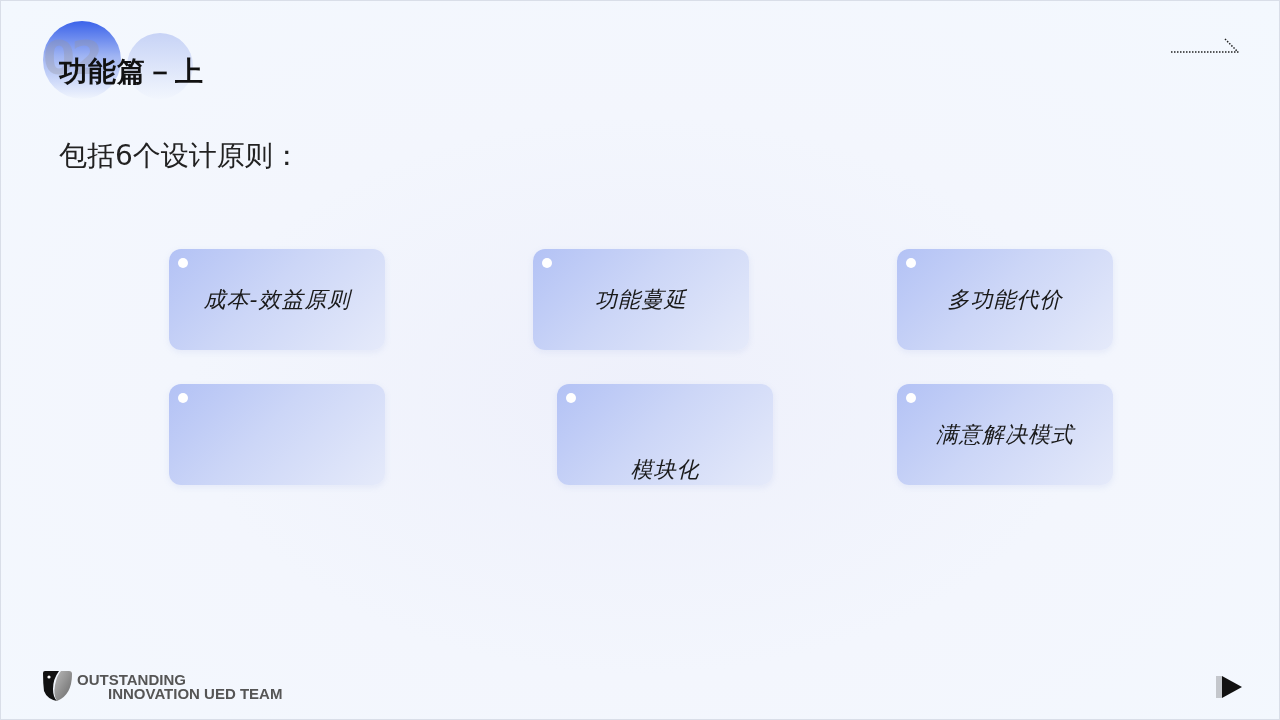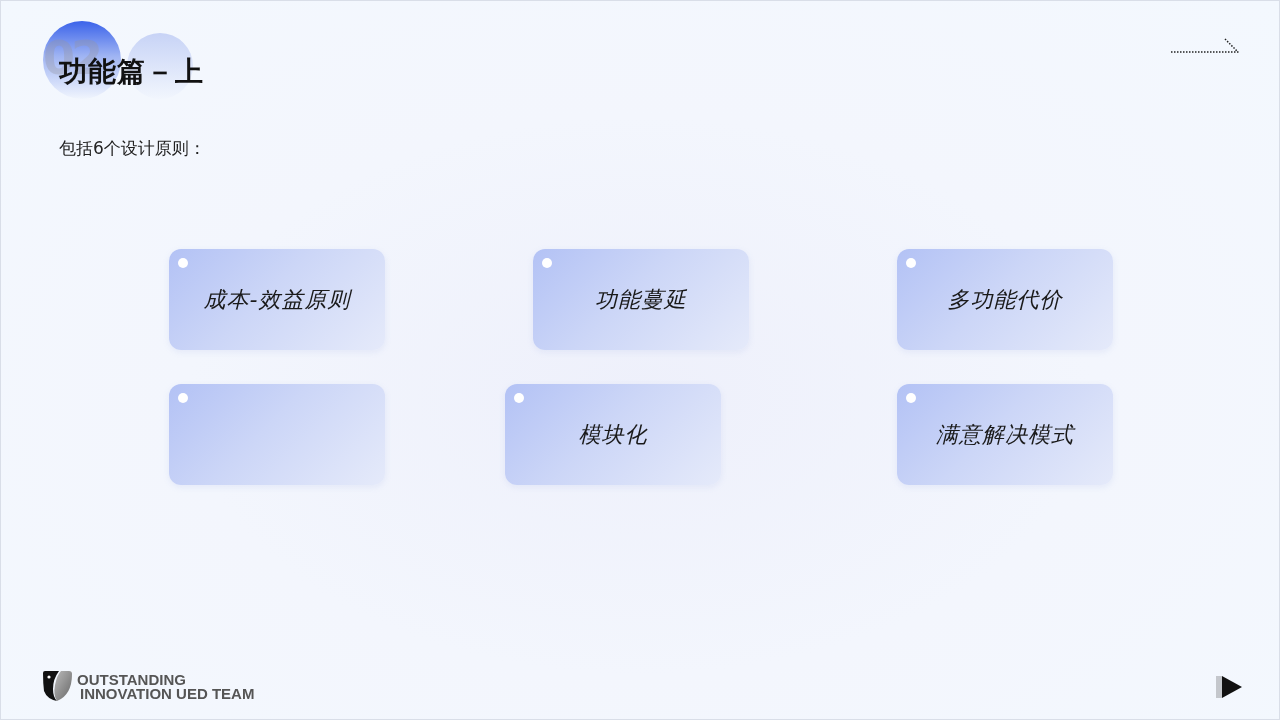--- a/index.html
+++ b/index.html
@@ -28,37 +28,37 @@
     color: rgba(150,150,160,0.35); letter-spacing: -4px;
     font-family: "DejaVu Sans", sans-serif;
   }
   .title-text {
     position: absolute; left: 18px; top: 34px; font-size: 28px; font-weight: bold;
     color: #111; letter-spacing: 1px; white-space: nowrap;
     font-family: Liberation Sans, sans-serif;
   }
   .deco-line { position: absolute; left: 1168px; top: 36px; width: 72px; height: 20px; }
   .subtitle {
-    position: absolute; left: 58px; top: 136px; font-size: 17px; color: #222;
+    position: absolute; left: 58px; top: 136px; font-size: 28px; color: #222;
   }
   .card {
     position: absolute; width: 216px; height: 101px; border-radius: 12px;
     background: linear-gradient(135deg, #b3c2f5 0%, #ccd6f7 45%, #e5eafa 100%);
     display: flex; align-items: center; justify-content: center;
     box-shadow: 0 2px 6px rgba(140,160,220,0.15);
     font-style: italic;
   }
   .card .dot {
     position: absolute; left: 9px; top: 9px; width: 10px; height: 10px; border-radius: 50%;
     background: #ffffff;
   }
   .card .label { font-size: 22px; color: #1a1a1a; letter-spacing: 1px; }
   .logo { position: absolute; left: 40px; top: 668px; width: 32px; height: 34px; }
   .team { position: absolute; left: 76px; top: 672px; font-size: 15px; font-weight: bold; color: #555; line-height: 14px; font-family: "Liberation Sans", sans-serif; }
-  .team .l2 { padding-left: 3px; }
+  .team .l2 { padding-left: 3px; margin-left: 28px; }
   .next-btn { position: absolute; left: 1213px; top: 673px; width: 30px; height: 26px; cursor: pointer; }
 </style>
 </head>
 <body>
 
 <div class="slide">
 
   <div class="title-wrap">
     <div class="circle-a"></div>
     <div class="circle-b"></div>
@@ -81,21 +81,21 @@
     <span class="dot"></span>
     <span class="label">功能蔓延</span>
   </div>
   <div class="card" style="left:896px; top:248px;align-items:center;">
     <span class="dot"></span>
     <span class="label">多功能代价</span>
   </div>
   <div class="card" style="left:168px; top:383px;">
     <span class="dot"></span>
   </div>
-  <div class="card" style="left:504px; top:383px;">
+  <div class="card" style="left:556px; top:383px;align-items:flex-end;">
     <span class="dot"></span>
     <span class="label">模块化</span>
   </div>
   <div class="card" style="left:896px; top:383px;">
     <span class="dot"></span>
     <span class="label">满意解决模式</span>
   </div>
 
   <svg class="logo" viewBox="0 0 32 34">
     <defs>

